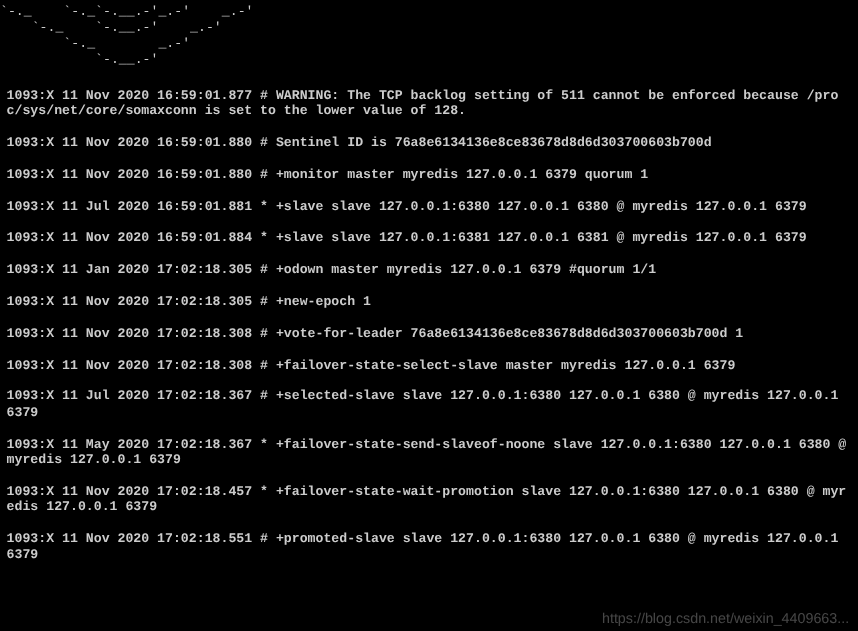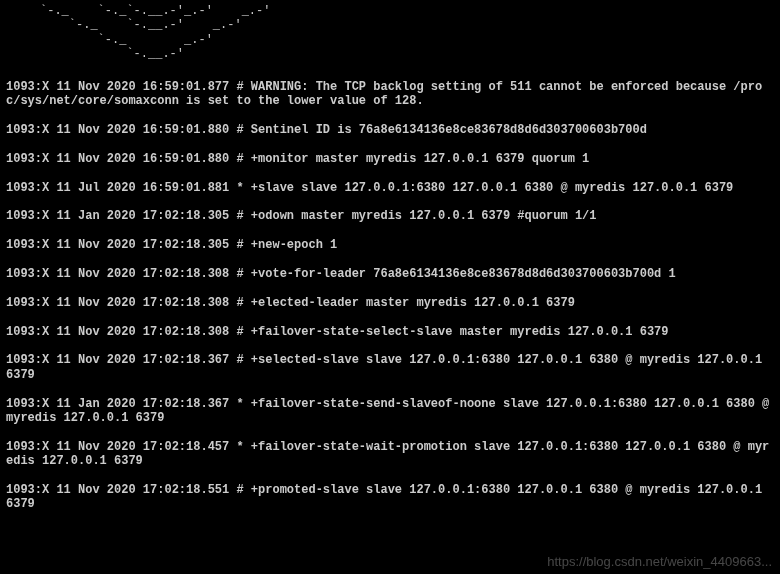--- a/index.html
+++ b/index.html
@@ -11,21 +11,20 @@
     font-size: 12px;
     line-height: 1.2;
     width: 780px;
     height: 574px;
     overflow: hidden;
     position: relative;
   }
   .ascii-art {
     color: #ccc;
     white-space: pre;
-    padding-left: 40px;
     padding-top: 4px;
   }
   .log {
     padding: 4px 6px;
     white-space: pre-wrap;
     word-break: break-all;
   }
   .log-line { display: block; font-weight: bold; }
   .watermark {
     position: absolute;
@@ -42,27 +41,27 @@
 <div class="ascii-art">`-._    `-._`-.__.-'_.-'    _.-'
     `-._    `-.__.-'    _.-'
         `-._        _.-'
             `-.__.-'</div>
 
 <div class="log">
 <span class="log-line">1093:X 11 Nov 2020 16:59:01.877 # WARNING: The TCP backlog setting of 511 cannot be enforced because /proc/sys/net/core/somaxconn is set to the lower value of 128.</span>
 <span class="log-line">1093:X 11 Nov 2020 16:59:01.880 # Sentinel ID is 76a8e6134136e8ce83678d8d6d303700603b700d</span>
 <span class="log-line">1093:X 11 Nov 2020 16:59:01.880 # +monitor master myredis 127.0.0.1 6379 quorum 1</span>
 <span class="log-line">1093:X 11 Jul 2020 16:59:01.881 * +slave slave 127.0.0.1:6380 127.0.0.1 6380 @ myredis 127.0.0.1 6379</span>
+<span class="log-line">1093:X 11 Nov 2020 16:59:01.884 * +slave slave 127.0.0.1:6381 127.0.0.1 6381 @ myredis 127.0.0.1 6379</span>
 <span class="log-line">1093:X 11 Jan 2020 17:02:18.305 # +odown master myredis 127.0.0.1 6379 #quorum 1/1</span>
 <span class="log-line">1093:X 11 Nov 2020 17:02:18.305 # +new-epoch 1</span>
 <span class="log-line">1093:X 11 Nov 2020 17:02:18.308 # +vote-for-leader 76a8e6134136e8ce83678d8d6d303700603b700d 1</span>
-<span class="log-line">1093:X 11 Nov 2020 17:02:18.308 # +elected-leader master myredis 127.0.0.1 6379</span>
 <span class="log-line">1093:X 11 Nov 2020 17:02:18.308 # +failover-state-select-slave master myredis 127.0.0.1 6379</span>
-<span class="log-line">1093:X 11 Nov 2020 17:02:18.367 # +selected-slave slave 127.0.0.1:6380 127.0.0.1 6380 @ myredis 127.0.0.1 6379</span>
-<span class="log-line">1093:X 11 Jan 2020 17:02:18.367 * +failover-state-send-slaveof-noone slave 127.0.0.1:6380 127.0.0.1 6380 @ myredis 127.0.0.1 6379</span>
+<span class="log-line">1093:X 11 Jul 2020 17:02:18.367 # +selected-slave slave 127.0.0.1:6380 127.0.0.1 6380 @ myredis 127.0.0.1 6379</span>
+<span class="log-line">1093:X 11 May 2020 17:02:18.367 * +failover-state-send-slaveof-noone slave 127.0.0.1:6380 127.0.0.1 6380 @ myredis 127.0.0.1 6379</span>
 <span class="log-line">1093:X 11 Nov 2020 17:02:18.457 * +failover-state-wait-promotion slave 127.0.0.1:6380 127.0.0.1 6380 @ myredis 127.0.0.1 6379</span>
 <span class="log-line">1093:X 11 Nov 2020 17:02:18.551 # +promoted-slave slave 127.0.0.1:6380 127.0.0.1 6380 @ myredis 127.0.0.1 6379</span>
 
 
 
 
 
 
 
 

